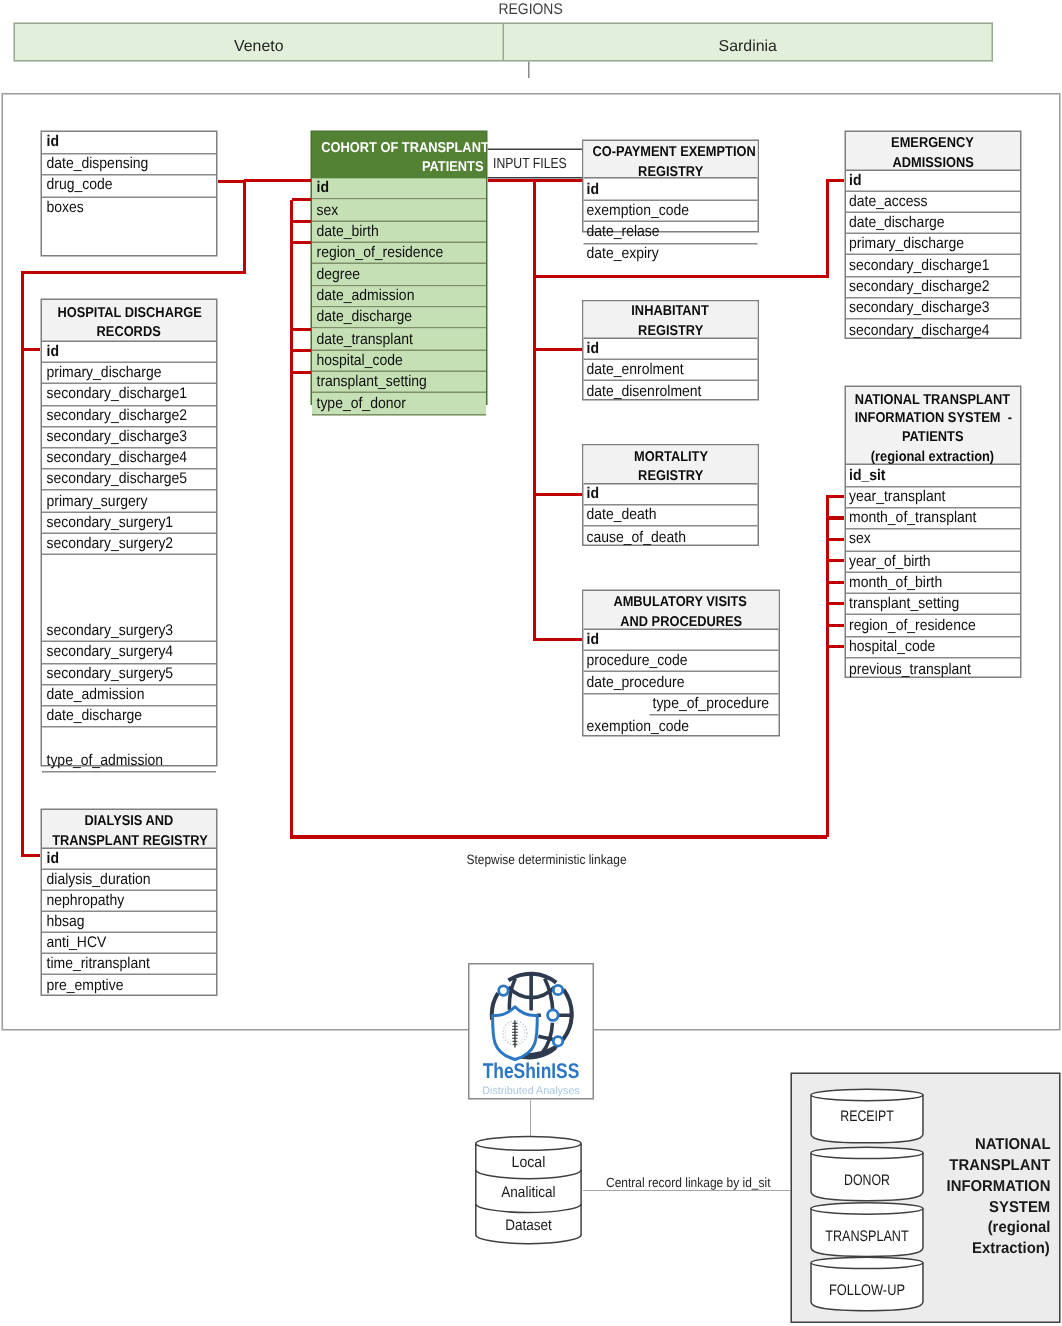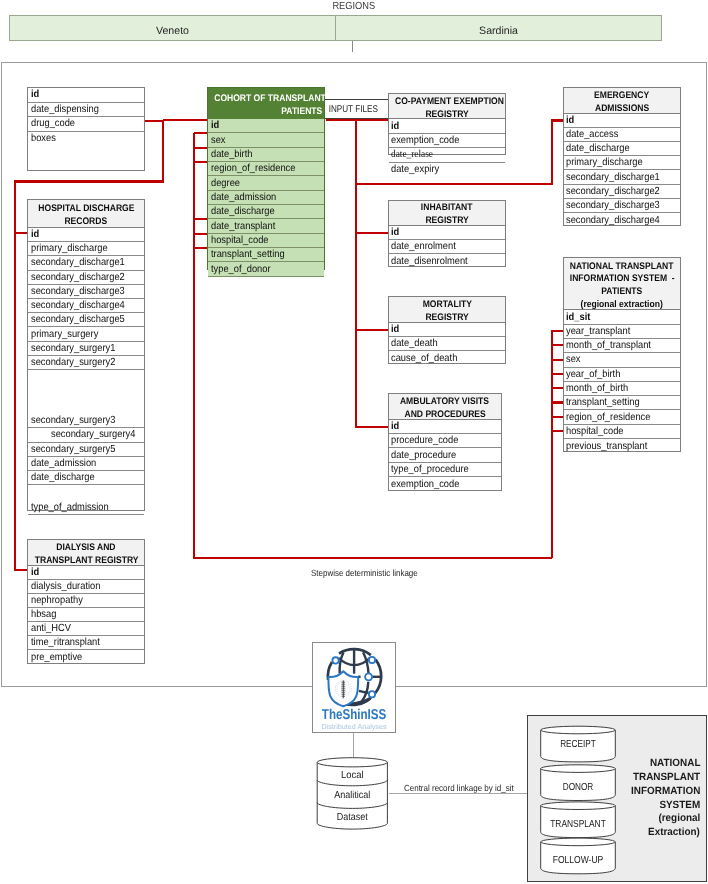--- a/index.html
+++ b/index.html
@@ -107,21 +107,21 @@
       </div>
       <div class="ent-row" style="height: 14.22px;">
         <span>secondary_surgery1</span>
       </div>
       <div class="ent-row" style="height: 14.22px;">
         <span>secondary_surgery2</span>
       </div>
       <div class="ent-row" style="height: 14.22px; margin-top: 44px;">
         <span>secondary_surgery3</span>
       </div>
-      <div class="ent-row" style="height: 14.22px; justify-content: flex-end;">
+      <div class="ent-row" style="height: 14.22px;">
         <span>secondary_surgery4</span>
       </div>
       <div class="ent-row" style="height: 14.22px;">
         <span>secondary_surgery5</span>
       </div>
       <div class="ent-row" style="height: 14.22px;">
         <span>date_admission</span>
       </div>
       <div class="ent-row" style="height: 14.22px;">
         <span>date_discharge</span>
@@ -212,21 +212,21 @@
       <div class="ent-head" style="height: 25.3px;">
         <div><span>CO-PAYMENT EXEMPTION</span></div>
         <div><span>REGISTRY</span></div>
       </div>
       <div class="ent-row pk" style="height: 14.42px;">
         <span>id</span>
       </div>
       <div class="ent-row" style="height: 14.42px;">
         <span>exemption_code</span>
       </div>
-      <div class="ent-row" style="height: 14.42px; font-family: Liberation Serif, serif;">
+      <div class="ent-row" style="height: 14.42px;">
         <span>date_relase</span>
       </div>
       <div class="ent-row" style="height: 14.42px;">
         <span>date_expiry</span>
       </div>
     </div>
     <div class="ent" style="left: 387.9px; top: 199.5px; width: 118px; height: 67.59px;">
       <div class="ent-head" style="height: 25.5px;">
         <div><span>INHABITANT</span></div>
         <div><span>REGISTRY</span></div>
@@ -249,35 +249,35 @@
       <div class="ent-row pk" style="height: 14.03px;">
         <span>id</span>
       </div>
       <div class="ent-row" style="height: 14.03px;">
         <span>date_death</span>
       </div>
       <div class="ent-row" style="height: 14.03px;">
         <span>cause_of_death</span>
       </div>
     </div>
-    <div class="ent" style="left: 387.9px; top: 392.5px; width: 114px; height: 98.2px;">
+    <div class="ent" style="left: 387.9px; top: 392.5px; width: 132px; height: 98.2px;">
       <div class="ent-head" style="height: 26.1px;">
         <div><span>AMBULATORY VISITS</span></div>
         <div><span>AND PROCEDURES</span></div>
       </div>
       <div class="ent-row pk" style="height: 14.42px;">
         <span>id</span>
       </div>
       <div class="ent-row" style="height: 14.42px;">
         <span>procedure_code</span>
       </div>
       <div class="ent-row" style="height: 14.42px;">
         <span>date_procedure</span>
       </div>
-      <div class="ent-row" style="height: 14.42px;">
+      <div class="ent-row" style="height: 14.42px; margin-left: 44px;">
         <span>type_of_procedure</span>
       </div>
       <div class="ent-row" style="height: 14.42px;">
         <span>exemption_code</span>
       </div>
     </div>
     <div class="ent" style="left: 562.7px; top: 86.8px; width: 118px; height: 139.44px;">
       <div class="ent-head" style="height: 26px;">
         <div><span>EMERGENCY</span></div>
         <div><span>ADMISSIONS</span></div>

